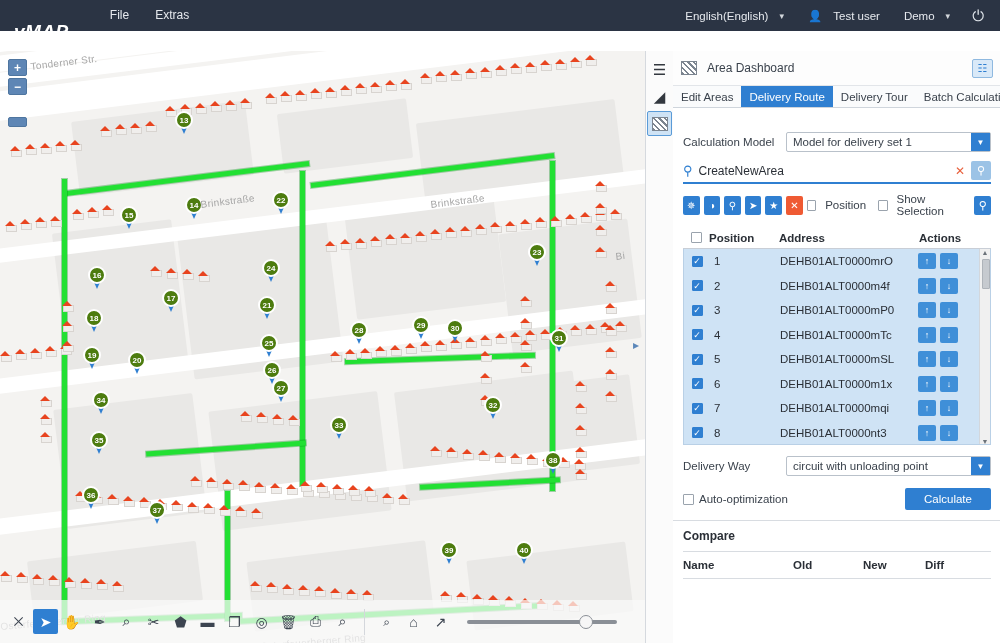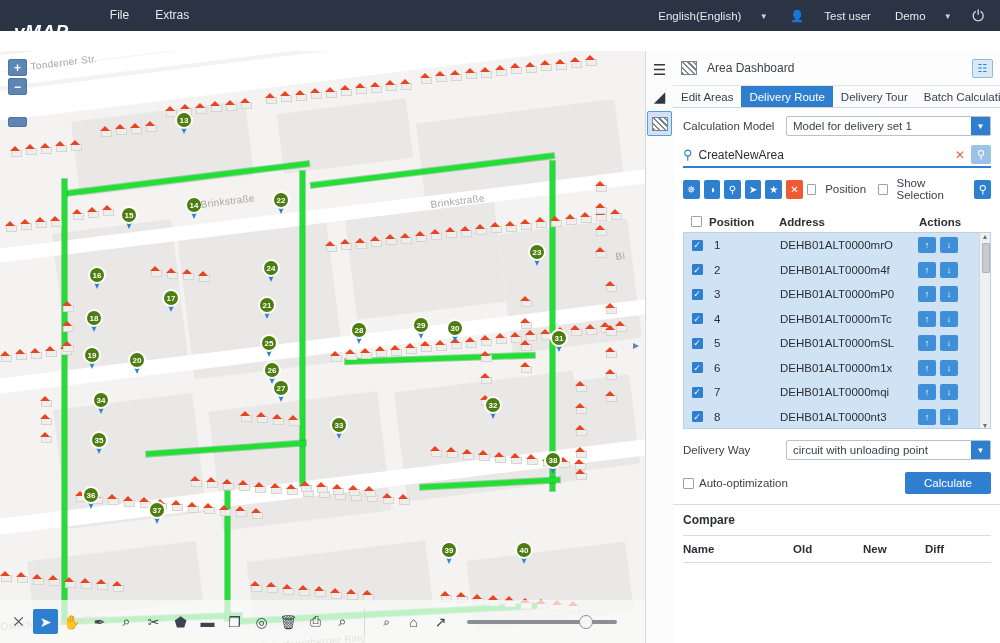--- a/index.html
+++ b/index.html
@@ -21,21 +21,21 @@
     color: #fff; font-weight: bold; font-size: 19px; letter-spacing: .5px;
     padding-left: 14px; padding-right: 28px; font-style: italic; margin-top: 32px;
   }
   .menu-item {
     color: #e6e9ee; font-size: 12px; padding: 0 13px; line-height: 31px; cursor: default;
   }
   .topbar-right {
     margin-left: auto; display: flex; align-items: center; padding-right: 10px;
   }
   .tr-item {
-    color: #e6e9ee; font-size: 11.5px; display: flex; align-items: center; gap: 20px;
+    color: #e6e9ee; font-size: 11.5px; display: flex; align-items: center; gap: 11px;
     padding: 0 12px;
   }
   .caret { font-size: 9px; opacity: .9; }
   .power { color: #dfe4ea; font-size: 15px; padding: 0 6px 0 10px; }
 
   
   .tabbar {
     position: absolute; top: 31px; left: 0; width: 1000px; height: 20px;
     background: #eef1f4; border-bottom: 1px solid #c9ced6;
   }
@@ -166,21 +166,21 @@
   }
   .tabs {
     height: 22px; display: flex; align-items: stretch; border-bottom: 1px solid #cfd5dc;
     background: #fafbfc; font-size: 11.5px;
   }
   .tab {
     padding: 0 8px; display: flex; align-items: center; color: #3a424c; white-space: nowrap;
   }
   .tab.active { background: #2f7fd1; color: #fff; }
   .content { padding: 8px 10px 0 10px; }
-  .row { display: flex; align-items: center; margin-bottom: 9px; }
+  .row { display: flex; align-items: center; margin-bottom: 9px; margin-top: 16px; }
   .lbl { font-size: 11.5px; color: #3a424c; width: 103px; }
   .select {
     flex: 1; height: 20px; background: #fff; border: 1px solid #b9c1ca; border-radius: 2px;
     display: flex; align-items: center; padding-left: 6px; font-size: 11.5px; color: #3a424c;
     position: relative;
   }
   .select .arrow {
     position: absolute; right: 0; top: 0; width: 19px; height: 18px; background: #2f7fd1;
     color: #fff; display: flex; align-items: center; justify-content: center; font-size: 8px;
   }

